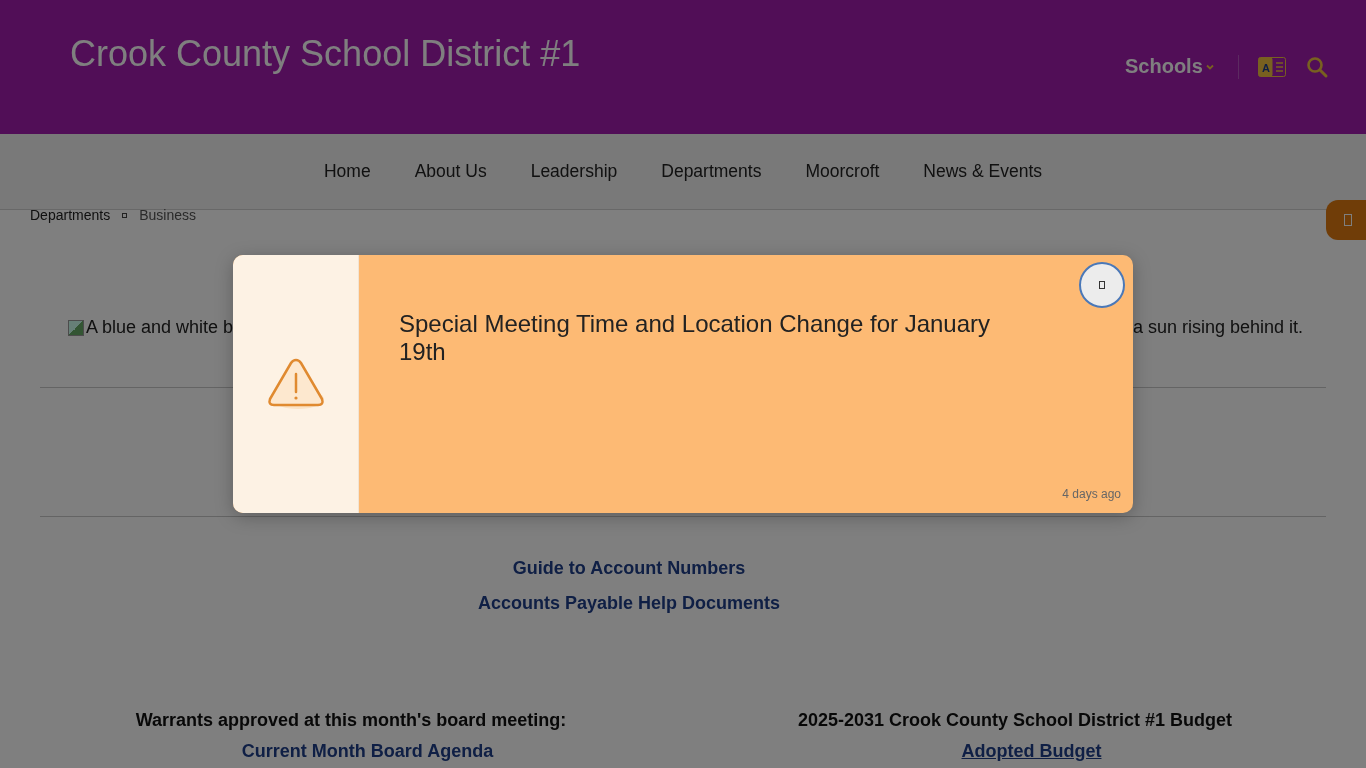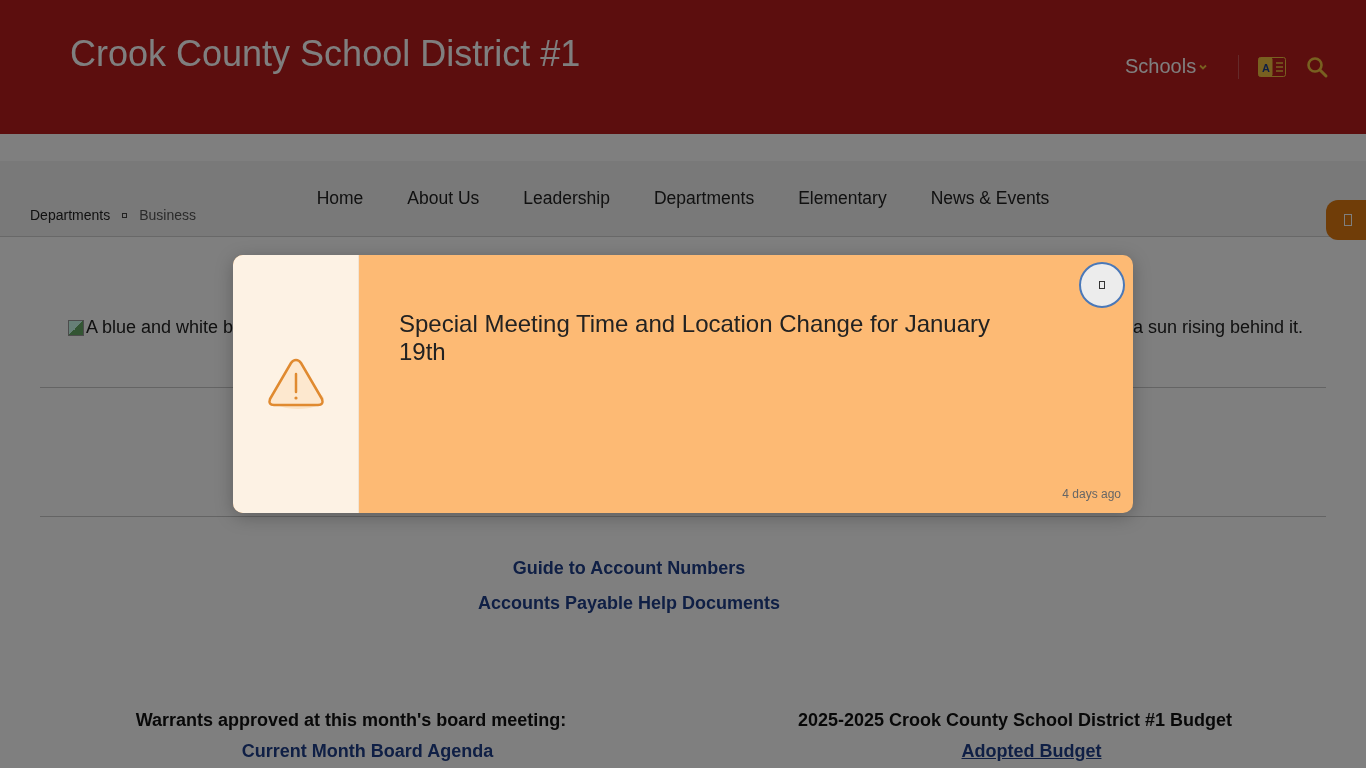--- a/index.html
+++ b/index.html
@@ -1,30 +1,30 @@
 <!DOCTYPE html>
 <html><head>
   <meta charset="utf-8">
   <style>
     * { box-sizing: border-box; margin: 0; padding: 0; }
     html, body { width: 1366px; height: 768px; overflow: hidden; }
     body { font-family: "Liberation Sans", sans-serif; background: #ffffff; position: relative; }
 
     
-    .header { position: absolute; left: 0; top: 0; width: 1366px; height: 134px; background: #b91c1c; }
+    .header { position: absolute; left: 0; top: 0; width: 1366px; height: 134px; background: #a21caf; }
     .site-title { position: absolute; left: 70px; top: 33px; font-size: 36px; color: #ffffff; font-weight: 400; letter-spacing: 0; }
     .site-tagline { position: absolute; left: 70px; top: 80px; font-size: 17px; color: #f0c040; }
-    .schools { position: absolute; left: 1125px; top: 55px; font-size: 20px; color: #ffffff; display: flex; align-items: center; gap: 2px; cursor: pointer; }
+    .schools { position: absolute; left: 1125px; top: 55px; font-size: 20px; color: #ffffff; display: flex; align-items: center; gap: 2px; cursor: pointer; font-weight: bold; }
     .schools .chev { width: 10px; height: 10px; }
     .hdr-divider { position: absolute; left: 1238px; top: 55px; width: 1px; height: 24px; background: rgba(255,255,255,0.25); }
     .translate-btn { position: absolute; left: 1258px; top: 57px; width: 28px; height: 20px; cursor: pointer; }
     .search-btn { position: absolute; left: 1305px; top: 55px; width: 24px; height: 24px; cursor: pointer; }
 
     
-    .nav { position: absolute; left: 0; top: 134px; width: 1366px; height: 76px; background: #f2f2f2; border-bottom: 1px solid #d0d0d0; display: flex; justify-content: center; align-items: center; gap: 4px; margin-top: 27px; }
+    .nav { position: absolute; left: 0; top: 134px; width: 1366px; height: 76px; background: #f2f2f2; border-bottom: 1px solid #d0d0d0; display: flex; justify-content: center; align-items: center; gap: 4px; }
     .nav a { font-size: 17.5px; color: #222; text-decoration: none; padding: 0 20px; cursor: pointer; }
 
     
     .breadcrumb { position: absolute; left: 30px; top: 207px; font-size: 14px; color: #222; display: flex; align-items: center; gap: 8px; }
     .breadcrumb .sep { display: inline-block; width: 5px; height: 5px; border: 1px solid #444; margin: 0 4px; }
     .breadcrumb .current { color: #555; }
 
     .side-tab { position: absolute; left: 1326px; top: 200px; width: 50px; height: 40px; background: #e07a10; border-radius: 12px 0 0 12px; display: flex; align-items: center; padding-left: 18px; cursor: pointer; }
     .side-tab .glyph { width: 8px; height: 12px; border: 1px solid #fff; }
 
@@ -79,21 +79,21 @@
     <circle cx="10" cy="10" r="6.5" stroke="#f0c040" stroke-width="2.6" fill="none"></circle>
     <path d="M15 15 L21 21" stroke="#f0c040" stroke-width="3" stroke-linecap="round"></path>
   </svg>
 </div>
 
 <nav class="nav">
   <a>Home</a>
   <a>About Us</a>
   <a>Leadership</a>
   <a>Departments</a>
-  <a>Elementary</a>
+  <a>Moorcroft</a>
   <a>News &amp; Events</a>
 </nav>
 
 <div class="breadcrumb">
   <span>Departments</span>
   <span class="sep"></span>
   <span class="current">Business</span>
 </div>
 
 <div class="side-tab">
@@ -111,21 +111,21 @@
 <div class="links">
   <a>Guide to Account Numbers</a>
   <a>Accounts Payable Help Documents</a>
 </div>
 
 <div class="col col-left">
   <h3>Warrants approved at this month's board meeting:</h3>
   <a>Current Month Board Agenda</a>
 </div>
 <div class="col col-right">
-  <h3>2025-2025 Crook County School District #1 Budget</h3>
+  <h3>2025-2031 Crook County School District #1 Budget</h3>
   <a class="u">Adopted Budget</a>
 </div>
 
 <div class="overlay"></div>
 
 <div class="modal">
   <div class="modal-side">
     <svg width="64" height="58" viewBox="0 0 64 58">
       <ellipse cx="34" cy="44" rx="26" ry="10" fill="#fbe3c6"></ellipse>
       <path d="M32 5 Q35 5 37 8 L58 44 Q60 50 54 50 L10 50 Q4 50 6 44 L27 8 Q29 5 32 5 Z" fill="#fde8cf" stroke="#e08a30" stroke-width="2.5" stroke-linejoin="round"></path>

